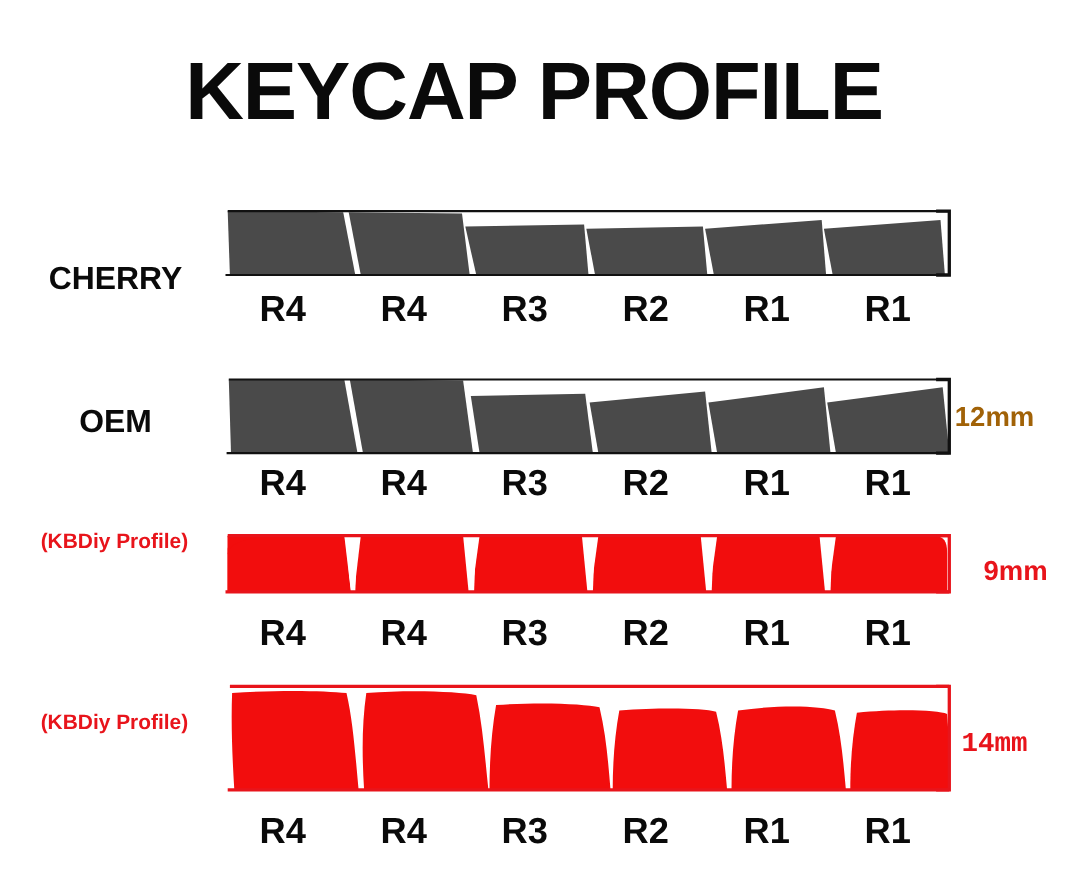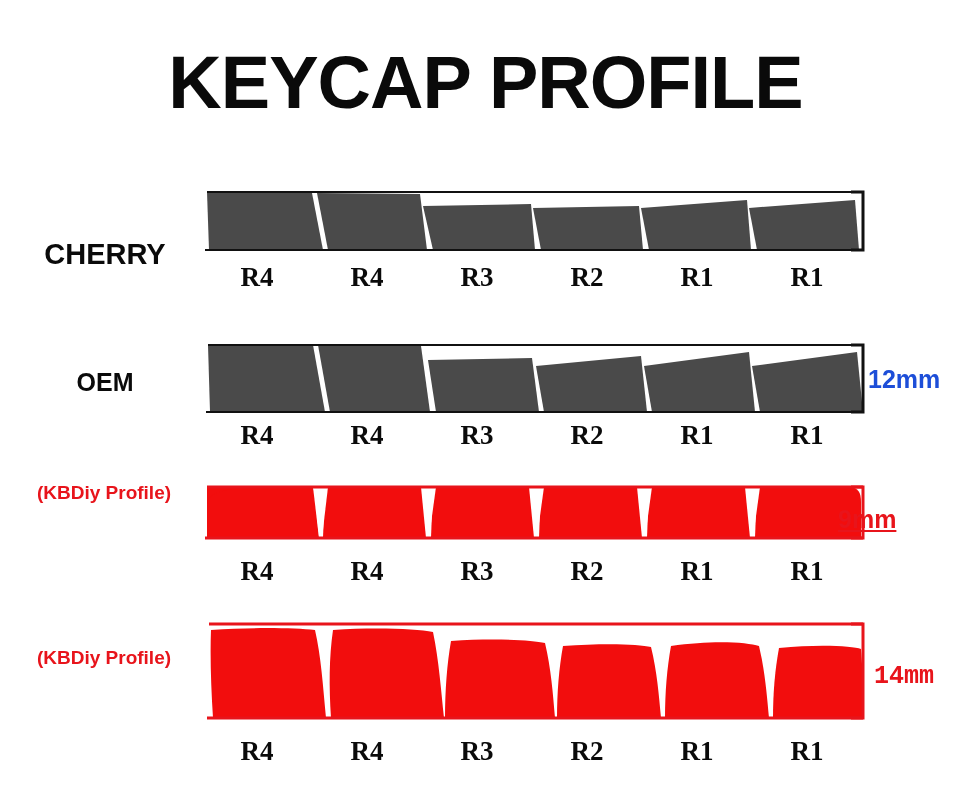--- a/index.html
+++ b/index.html
@@ -52,21 +52,21 @@
     top: 224px;
     width: 182px;
     font-size: 29px;
     color: #0a0a0a;
     margin-top: 15px;
   }
   .label-oem {
     left: 14px;
     top: 369px;
     width: 182px;
-    font-size: 25px;
+    font-size: 29px;
     color: #0a0a0a;
   }
   .label-koa {
     left: 4px;
     top: 483px;
     width: 200px;
     font-size: 28px;
     color: #e8141b;
   }
   .label-sa {
@@ -82,33 +82,33 @@
   }
   .rowlabels {
     position: absolute;
     display: flex;
     width: 660px;
     left: 202px;
   }
   .rowlabels span {
     flex: 1 1 0;
     text-align: center;
-    font-size: 27px;
-    font-weight: bold;
-    color: #0a0a0a;
-    font-family: Liberation Serif, serif;
+    font-size: 33px;
+    font-weight: bold;
+    color: #0a0a0a;
+    font-family: Liberation Sans, sans-serif;
   }
   .mm {
     position: absolute;
     font-size: 25px;
     font-weight: bold;
     font-family: "Liberation Sans", sans-serif;
     white-space: nowrap;
   }
-  .mm-black { color: #1d4ed8; }
+  .mm-black { color: #a16207; }
   .mm-red { color: #e8141b; }
 </style>
 </head>
 <body>
 
 <div id="page">
 
   <div class="title">KEYCAP PROFILE</div>
 
   <div class="row-label label-cherry">
@@ -206,21 +206,21 @@
     <path d="M226,5 L241,5 L234,56 L231,56 Z" fill="#ffffff"></path>
     <path d="M334,5 L349,5 L342,56 L339,56 Z" fill="#ffffff"></path>
     <path d="M442,5 L457,5 L450,56 L447,56 Z" fill="#ffffff"></path>
     <path d="M550,5 L565,5 L558,56 L555,56 Z" fill="#ffffff"></path>
 
     <path d="M12,5 L668,5" stroke="#e8141b" stroke-width="3" fill="none"></path>
     <path d="M656,5 L668,5 L668,56 L656,56" stroke="#e8141b" stroke-width="3" fill="none"></path>
     <path d="M10,56 L668,56" stroke="#e8141b" stroke-width="3" fill="none"></path>
   </svg>
 
-  <div class="mm mm-red" style="left:838px; top:505px;text-decoration:underline;">9mm</div>
+  <div class="mm mm-red" style="left:894px; top:505px;">9mm</div>
 
   <div class="rowlabels" style="top:556px;">
     <span>R4</span>
     <span>R4</span>
     <span>R3</span>
     <span>R2</span>
     <span>R1</span>
     <span>R1</span>
   </div>
 

